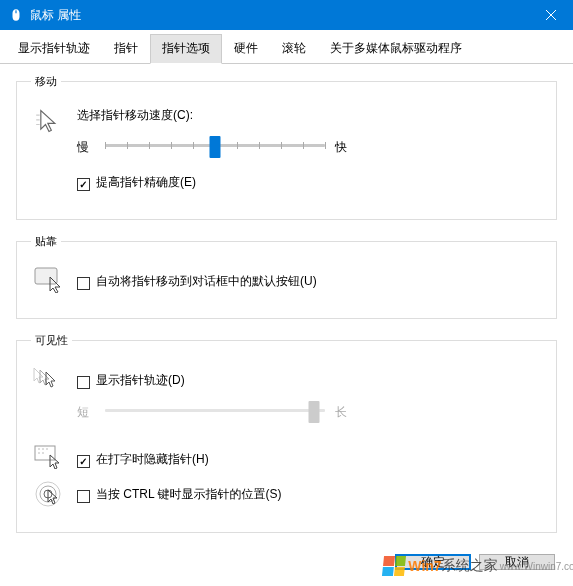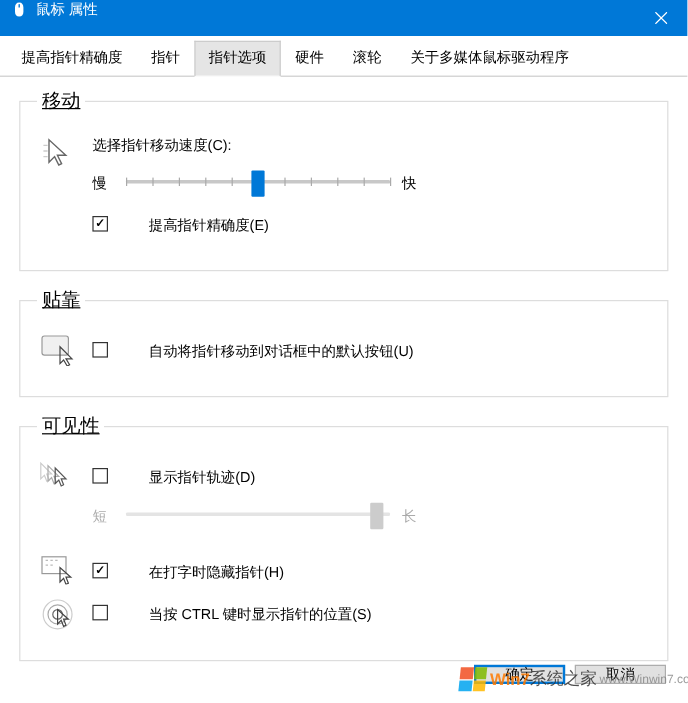--- a/index.html
+++ b/index.html
@@ -1,45 +1,45 @@
 <!DOCTYPE html>
 <html><head>
 <meta charset="utf-8">
 <style>
   * { box-sizing: border-box; margin: 0; padding: 0; }
   body { font-family: "Microsoft YaHei", "Segoe UI", sans-serif; font-size: 12px; background: #fff; width: 573px; height: 586px; overflow: hidden; }
   
-  .titlebar { background: #0078d7; color: #fff; height: 30px; display: flex; padding: 0 0 0 8px; }
+  .titlebar { background: #0078d7; color: #fff; height: 30px; display: flex; align-items: center; padding: 0 0 0 8px; }
   .titlebar .icon { width: 16px; height: 16px; display: flex; align-items: center; justify-content: center; margin-right: 6px; }
   .titlebar .title { flex: 1; font-size: 12px; }
   .titlebar .close { width: 45px; height: 30px; display: flex; align-items: center; justify-content: center; font-size: 14px; }
   
   .tabs { display: flex; padding: 4px 6px 0 6px; border-bottom: 1px solid #ccc; background: #fff; }
   .tab { padding: 5px 11px; border: 1px solid transparent; cursor: default; font-size: 12px; position: relative; }
   .tab.active { border: 1px solid #ccc; border-bottom: 1px solid #fff; background: #e5e5e5; margin-bottom: -1px; z-index: 1; }
   
   .content { padding: 10px 16px; }
   
   fieldset { border: 1px solid #ddd; padding: 12px 14px 16px 14px; margin-bottom: 14px; position: relative; }
-  legend { font-size: 16px; padding: 0 4px; color: #000; text-decoration: underline; }
+  legend { font-size: 11px; padding: 0 4px; color: #000; }
   
   .row { display: flex; align-items: flex-start; margin: 6px 0; }
   .group-icon { width: 36px; display: flex; align-items: center; justify-content: center; margin-right: 10px; flex-shrink: 0; }
   .group-body { flex: 1; }
   
   .slider-row { display: flex; align-items: center; margin: 10px 0 14px 0; }
   .slider-label { font-size: 12px; min-width: 18px; }
   .slider-track { position: relative; width: 220px; height: 26px; margin: 0 10px; }
   .slider-line { position: absolute; top: 10px; left: 0; right: 0; height: 3px; background: #c8c8c8; border-radius: 1px; }
   .slider-tick { position: absolute; top: 8px; width: 1px; height: 7px; background: #aaa; }
   .slider-thumb { position: absolute; top: 2px; width: 11px; height: 22px; background: #0078d7; border-radius: 1px; transform: translateX(-50%); }
   .slider-line.dim { background: #e4e4e4; }
   .slider-thumb.dim { background: #cccccc; }
   
-  .checkbox-row { display: flex; align-items: flex-start; margin: 6px 0; gap: 28px; }
+  .checkbox-row { display: flex; align-items: flex-end; margin: 6px 0; }
   .cbx { width: 13px; height: 13px; border: 1px solid #333; display: inline-flex; align-items: center; justify-content: center; margin-right: 6px; font-size: 10px; line-height: 1; }
   .cbx.checked::before { content: "✓"; color: #000; font-weight: bold; }
   
   .slider-label.dim { color: #aaa; }
   
   .footer { position: absolute; bottom: 16px; right: 18px; display: flex; gap: 8px; }
   .btn { min-width: 76px; height: 16px; border: 1px solid #adadad; background: #e1e1e1; font-size: 12px; padding: 0 14px; display: flex; align-items: center; justify-content: center; cursor: default; }
   .btn.primary { border: 2px solid #0078d7; background: #e1e1e1; }
   
   .watermark { position: absolute; bottom: 10px; right: 90px; transform: translateX(100px); opacity: 0.85; display: flex; align-items: center; font-size: 14px; color: #333; }
@@ -62,21 +62,21 @@
   </span>
   <span class="title">鼠标 属性</span>
   <span class="close">
     <svg width="10" height="10" viewBox="0 0 10 10">
         <path stroke="#fff" stroke-width="1" d="M0 0 L10 10 M10 0 L0 10"></path>
       </svg>
   </span>
 </div>
 
 <div class="tabs">
-  <div class="tab">提高指针精确度</div>
+  <div class="tab">显示指针轨迹</div>
   <div class="tab">指针</div>
   <div class="tab active">指针选项</div>
   <div class="tab">硬件</div>
   <div class="tab">滚轮</div>
   <div class="tab">关于多媒体鼠标驱动程序</div>
 </div>
 
 <div class="content">
 
   <fieldset>

